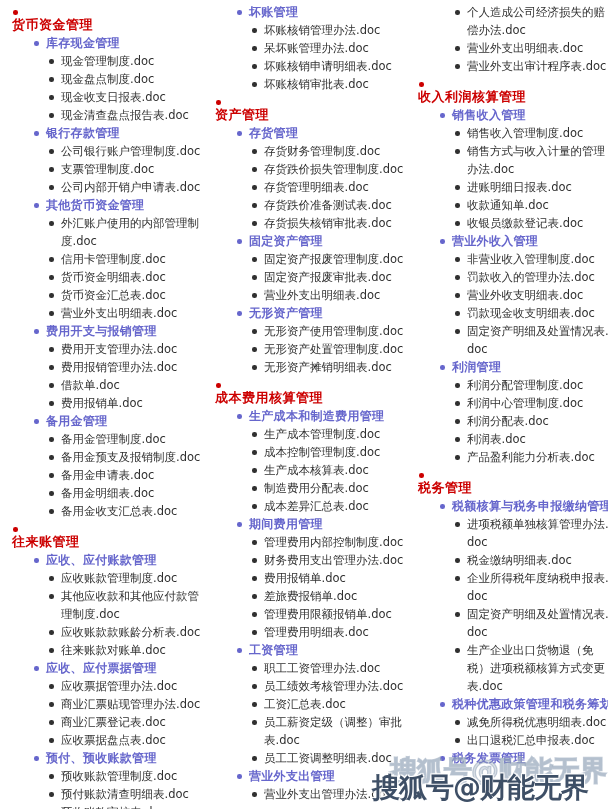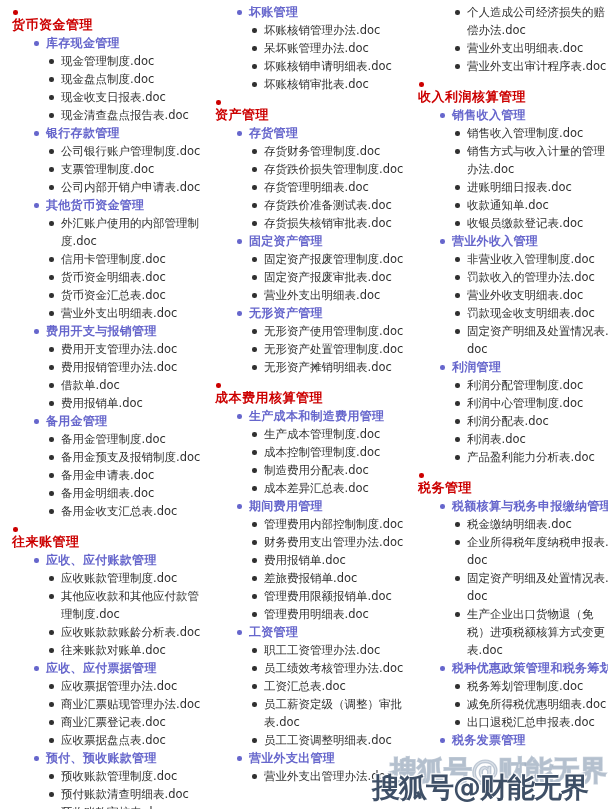--- a/index.html
+++ b/index.html
@@ -308,20 +308,24 @@
       <div class="item l3">
         <span class="bullet"></span>
         <span class="txt">生产成本管理制度.doc</span>
       </div>
       <div class="item l3">
         <span class="bullet"></span>
         <span class="txt">成本控制管理制度.doc</span>
       </div>
       <div class="item l3">
         <span class="bullet"></span>
+        <span class="txt">生产成本核算表.doc</span>
+      </div>
+      <div class="item l3">
+        <span class="bullet"></span>
         <span class="txt">制造费用分配表.doc</span>
       </div>
       <div class="item l3">
         <span class="bullet"></span>
         <span class="txt">成本差异汇总表.doc</span>
       </div>
       <div class="item l2">
         <span class="bullet"></span>
         <span class="txt">期间费用管理</span>
       </div>
@@ -474,41 +478,41 @@
       <div class="item l1">
         <span class="bullet"></span>
         <span class="txt">税务管理</span>
       </div>
       <div class="item l2">
         <span class="bullet"></span>
         <span class="txt">税额核算与税务申报缴纳管理</span>
       </div>
       <div class="item l3">
         <span class="bullet"></span>
+        <span class="txt">进项税额单独核算管理办法.doc</span>
+      </div>
+      <div class="item l3">
+        <span class="bullet"></span>
         <span class="txt">税金缴纳明细表.doc</span>
       </div>
       <div class="item l3">
         <span class="bullet"></span>
         <span class="txt">企业所得税年度纳税申报表.doc</span>
       </div>
       <div class="item l3">
         <span class="bullet"></span>
         <span class="txt">固定资产明细及处置情况表.doc</span>
       </div>
       <div class="item l3">
         <span class="bullet"></span>
         <span class="txt">生产企业出口货物退（免税）进项税额核算方式变更表.doc</span>
       </div>
       <div class="item l2">
         <span class="bullet"></span>
         <span class="txt">税种优惠政策管理和税务筹划管理</span>
-      </div>
-      <div class="item l3">
-        <span class="bullet"></span>
-        <span class="txt">税务筹划管理制度.doc</span>
       </div>
       <div class="item l3">
         <span class="bullet"></span>
         <span class="txt">减免所得税优惠明细表.doc</span>
       </div>
       <div class="item l3">
         <span class="bullet"></span>
         <span class="txt">出口退税汇总申报表.doc</span>
       </div>
       <div class="item l2">

